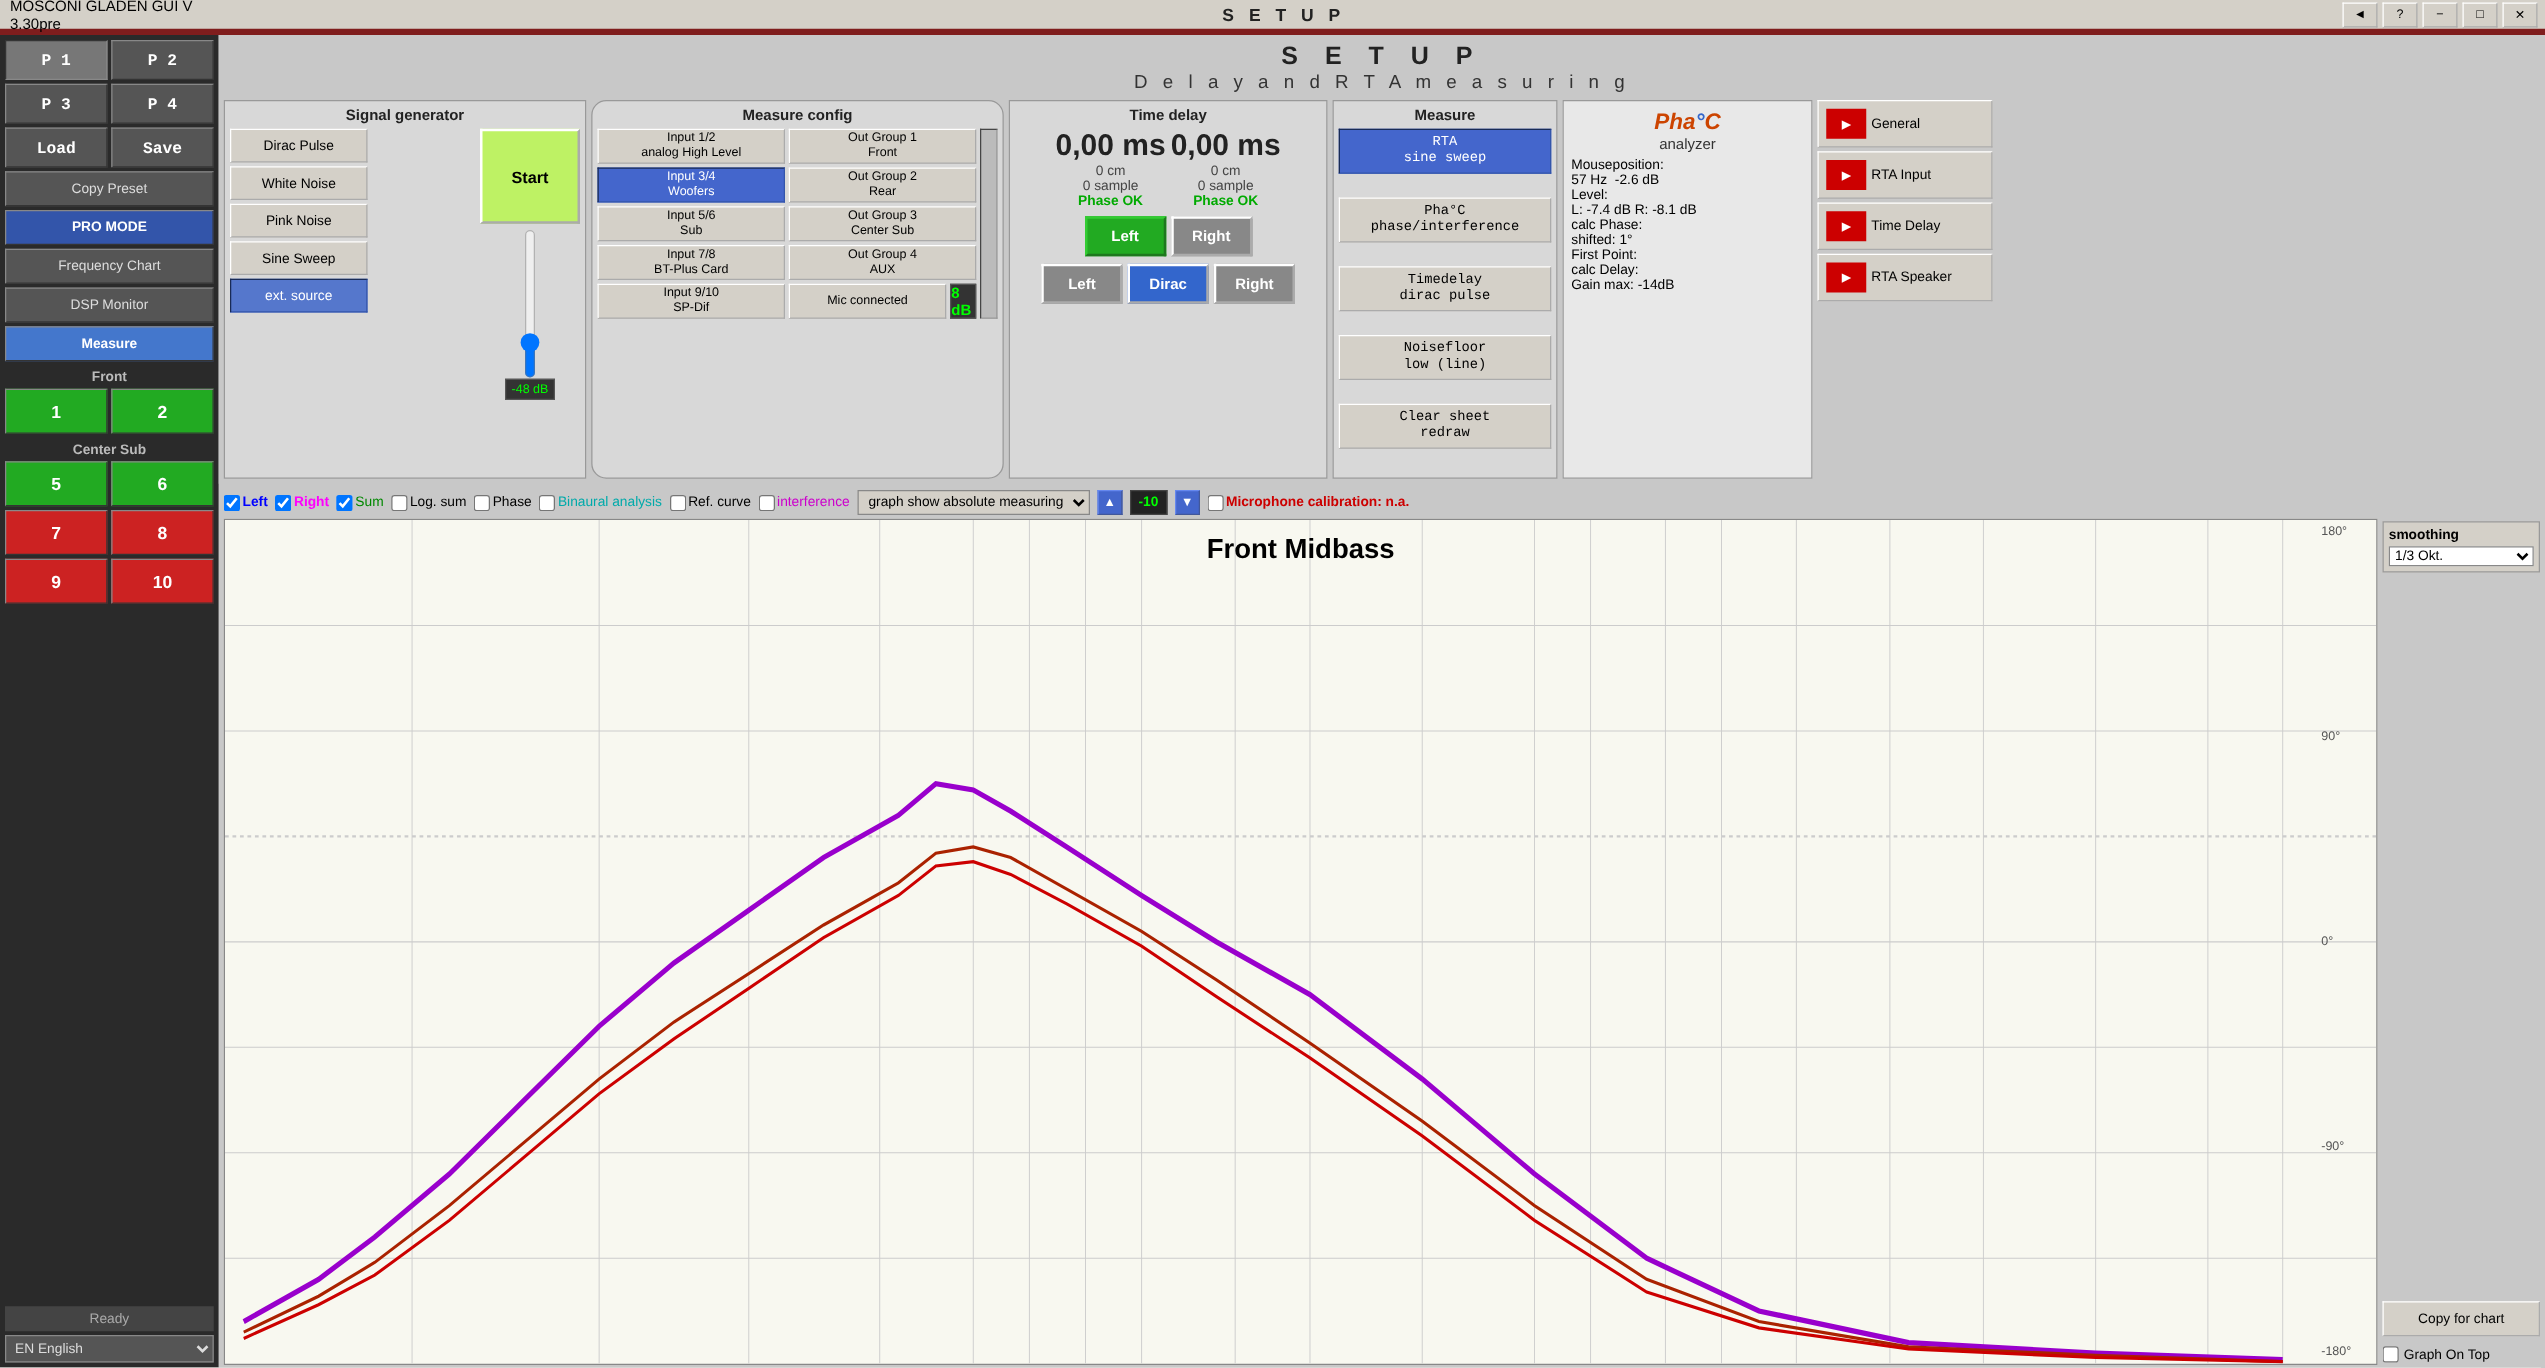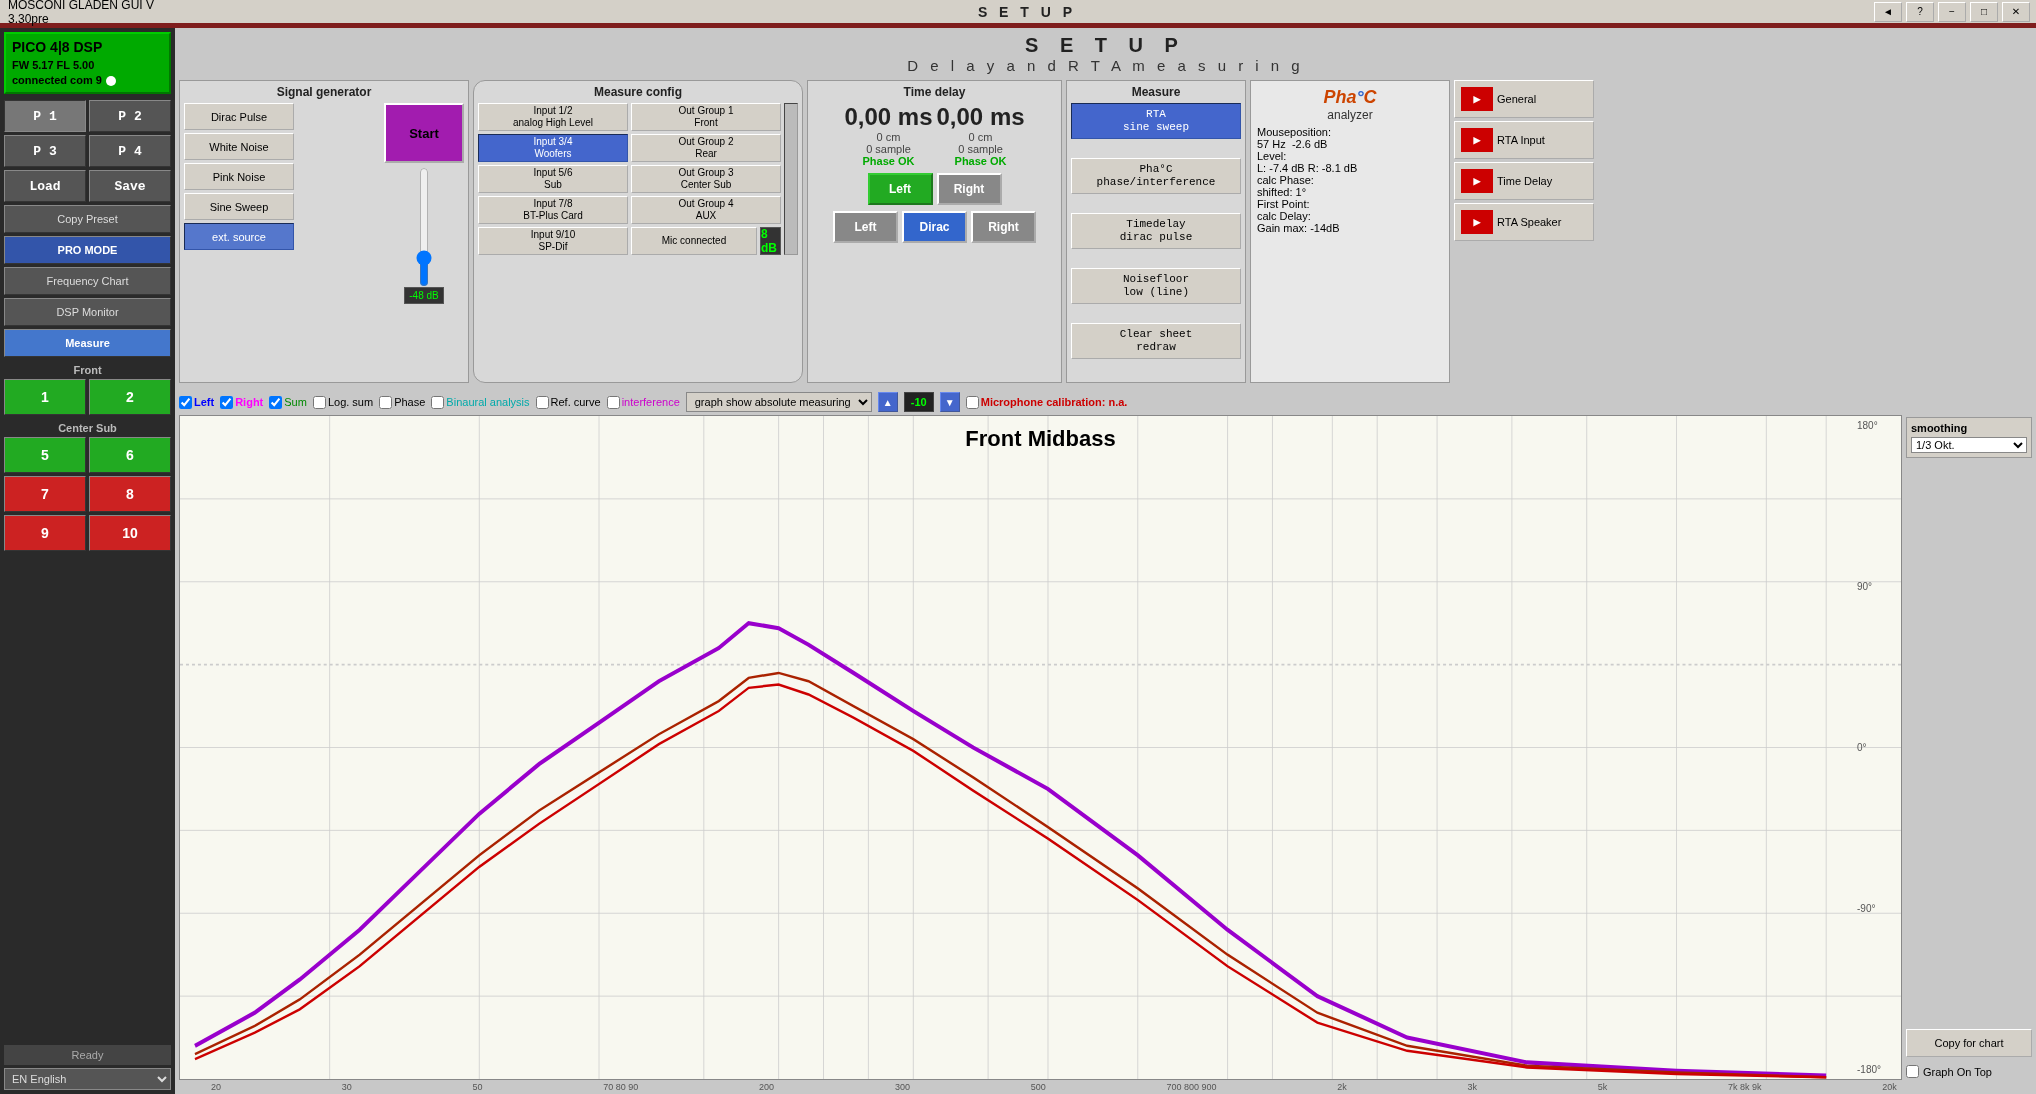--- a/index.html
+++ b/index.html
@@ -223,22 +223,22 @@
       align-items: center;
       justify-content: center;
     }
     .sig-btn.active {
       background: #5577cc;
       color: #fff;
       border: 1px inset #3355aa;
     }
     .start-btn {
       width: 80px;
-      height: 60px;
-      background: #a21caf;
+      height: 76px;
+      background: #bef264;
       border: 2px outset #fff;
       font-size: 13px;
       font-weight: bold;
       cursor: pointer;
       display: flex;
       align-items: center;
       justify-content: center;
     }
     .v-slider {
       -webkit-appearance: slider-vertical;
@@ -564,28 +564,20 @@
     <button class="titlebar-btn">?</button>
     <button class="titlebar-btn">−</button>
     <button class="titlebar-btn">□</button>
     <button class="titlebar-btn">✕</button>
   </div>
 </div>
 
 <div id="main">
 
   <div id="sidebar">
-    <div id="device-info">
-      <div style="font-size:14px;">PICO 4|8 DSP</div>
-      <div>FW 5.17  FL 5.00</div>
-      <div style="display:flex; align-items:center; gap:4px;">
-        <span>connected com 9</span>
-        <span style="width:10px;height:10px;border-radius:50%;background:#fff;display:inline-block;"></span>
-      </div>
-    </div>
 
     <div class="preset-row">
       <button class="preset-btn active">P 1</button>
       <button class="preset-btn">P 2</button>
     </div>
     <div class="preset-row">
       <button class="preset-btn">P 3</button>
       <button class="preset-btn">P 4</button>
     </div>
     <div class="preset-row">
@@ -947,31 +939,16 @@
             </select>
           </div>
           <button class="copy-chart-btn">Copy for chart</button>
           <label class="graph-on-top">
             <input type="checkbox" style="">
             <span>Graph On Top</span>
           </label>
         </div>
       </div>
 
-      <div style="display:flex; justify-content:space-between; padding:2px 135px 0 32px; font-size:9px; color:#555;">
-        <span>20</span>
-        <span>30</span>
-        <span>50</span>
-        <span>70 80 90</span>
-        <span>200</span>
-        <span>300</span>
-        <span>500</span>
-        <span>700 800 900</span>
-        <span>2k</span>
-        <span>3k</span>
-        <span>5k</span>
-        <span>7k 8k 9k</span>
-        <span>20k</span>
-      </div>
     </div>
 
   </div>
 </div>
 
 </body></html>

